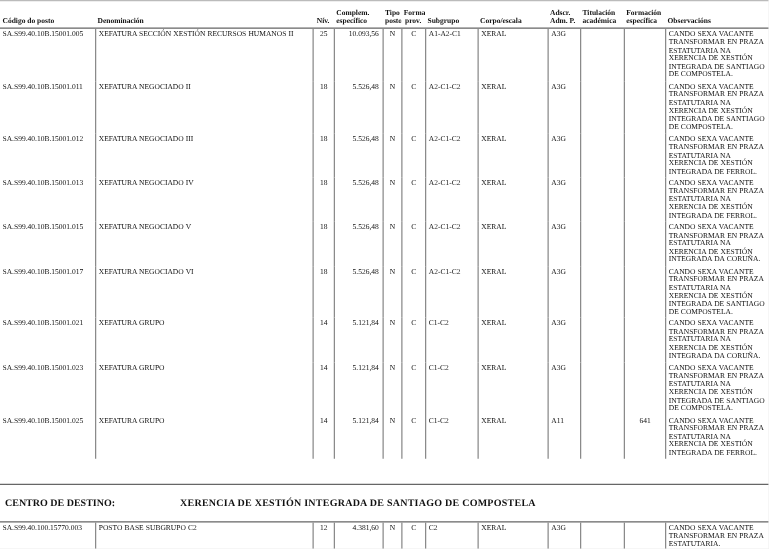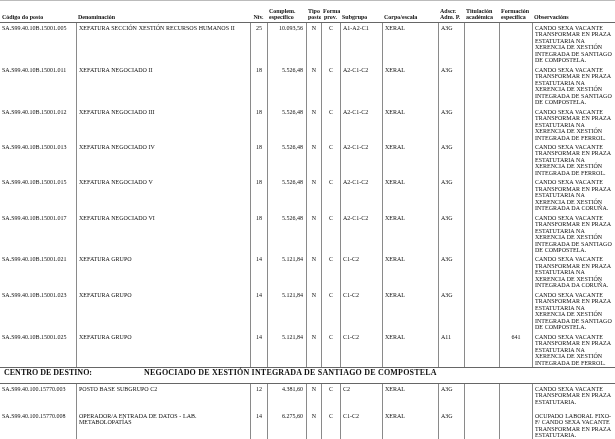--- a/index.html
+++ b/index.html
@@ -49,24 +49,24 @@
   .col-adscr{width:26px;}
   .col-titul{width:35px;}
   .col-form_esp{width:33px;text-align:center;}
   .col-obs{width:83px;}
   .hcell.col-compl,.hcell.col-form_esp{text-align:left;}
   
   .sec-block1 .trow{min-height:32px;}
   .sec-santiago .trow{min-height:27px;}
   
   .centro-row{
-    display:flex;align-items:flex-start;
+    display:flex;align-items:center;
     border-top:1px solid #666;border-bottom:1px solid #666;
-    height:17px;box-sizing:border-box;
-    font-weight:bold;font-size:8px;
+    height:31px;box-sizing:border-box;
+    font-weight:bold;font-size:8px;margin-top:20px;
   }
   .centro-label{padding-left:4px;flex:none;}
   .centro-name{margin-left:52px;letter-spacing:0.2px;}
 </style>
 </head>
 <body>
 
 <div id="page">
   <div id="doc">
     <div class="hrow" id="thead">
@@ -213,21 +213,21 @@
             <div class="cell col-subgrupo">C1-C2</div>
             <div class="cell col-corpo">XERAL</div>
             <div class="cell col-adscr">A11</div>
             <div class="cell col-titul"></div>
             <div class="cell col-form_esp">641</div>
             <div class="cell col-obs">CANDO SEXA VACANTE TRANSFORMAR EN PRAZA ESTATUTARIA NA XERENCIA DE XESTIÓN INTEGRADA DE FERROL.</div>
           </div>
         </div>
         <div class="centro-row">
           <span class="centro-label">CENTRO DE DESTINO:</span>
-          <span class="centro-name">NEGOCIADO DE XESTIÓN INTEGRADA DE SANTIAGO DE COMPOSTELA</span>
+          <span class="centro-name">XERENCIA DE XESTIÓN INTEGRADA DE SANTIAGO DE COMPOSTELA</span>
         </div>
         <div class="sec-santiago">
           <div class="trow">
             <div class="cell col-code first">SA.S99.40.100.15770.003</div>
             <div class="cell col-denom">POSTO BASE SUBGRUPO C2</div>
             <div class="cell col-niv">12</div>
             <div class="cell col-compl">4.381,60</div>
             <div class="cell col-tipo">N</div>
             <div class="cell col-forma">C</div>
             <div class="cell col-subgrupo">C2</div>

